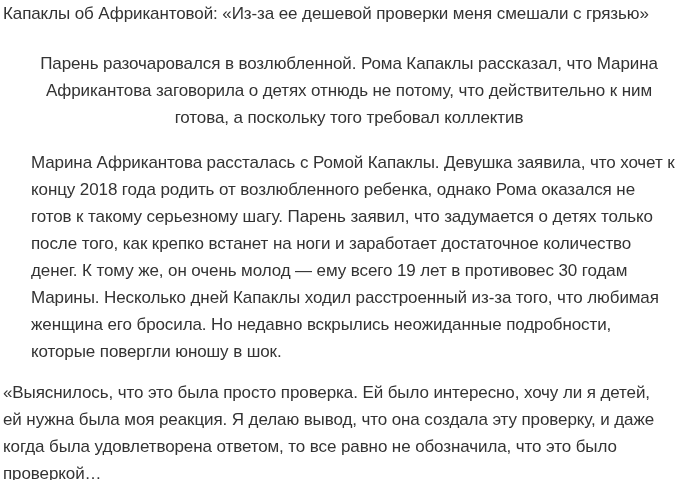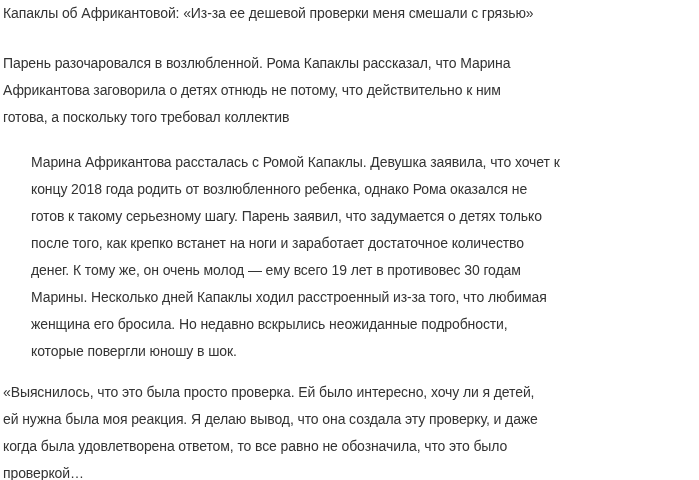--- a/index.html
+++ b/index.html
@@ -14,31 +14,32 @@
     font-family: "Liberation Sans", sans-serif;
     color: #333333;
   }
   .article {
     padding: 0 4px 0 3px;
     box-sizing: border-box;
     width: 699px;
   }
   .article-text {
     margin: 0;
-    font-size: 14px;
+    font-size: 17px;
     font-weight: 400;
     line-height: 27px;
     letter-spacing: -0.1px;
     white-space: pre-line; 
   }
   .title {
     margin-top: 0;
   }
   .lead {
     margin-top: 23px;
+    text-align: center;
   }
   .body-para {
     margin-top: 18px;
     margin-left: 28px;
   }
   .quote-para {
     margin-top: 14px;
   }
 </style>
 </head>

